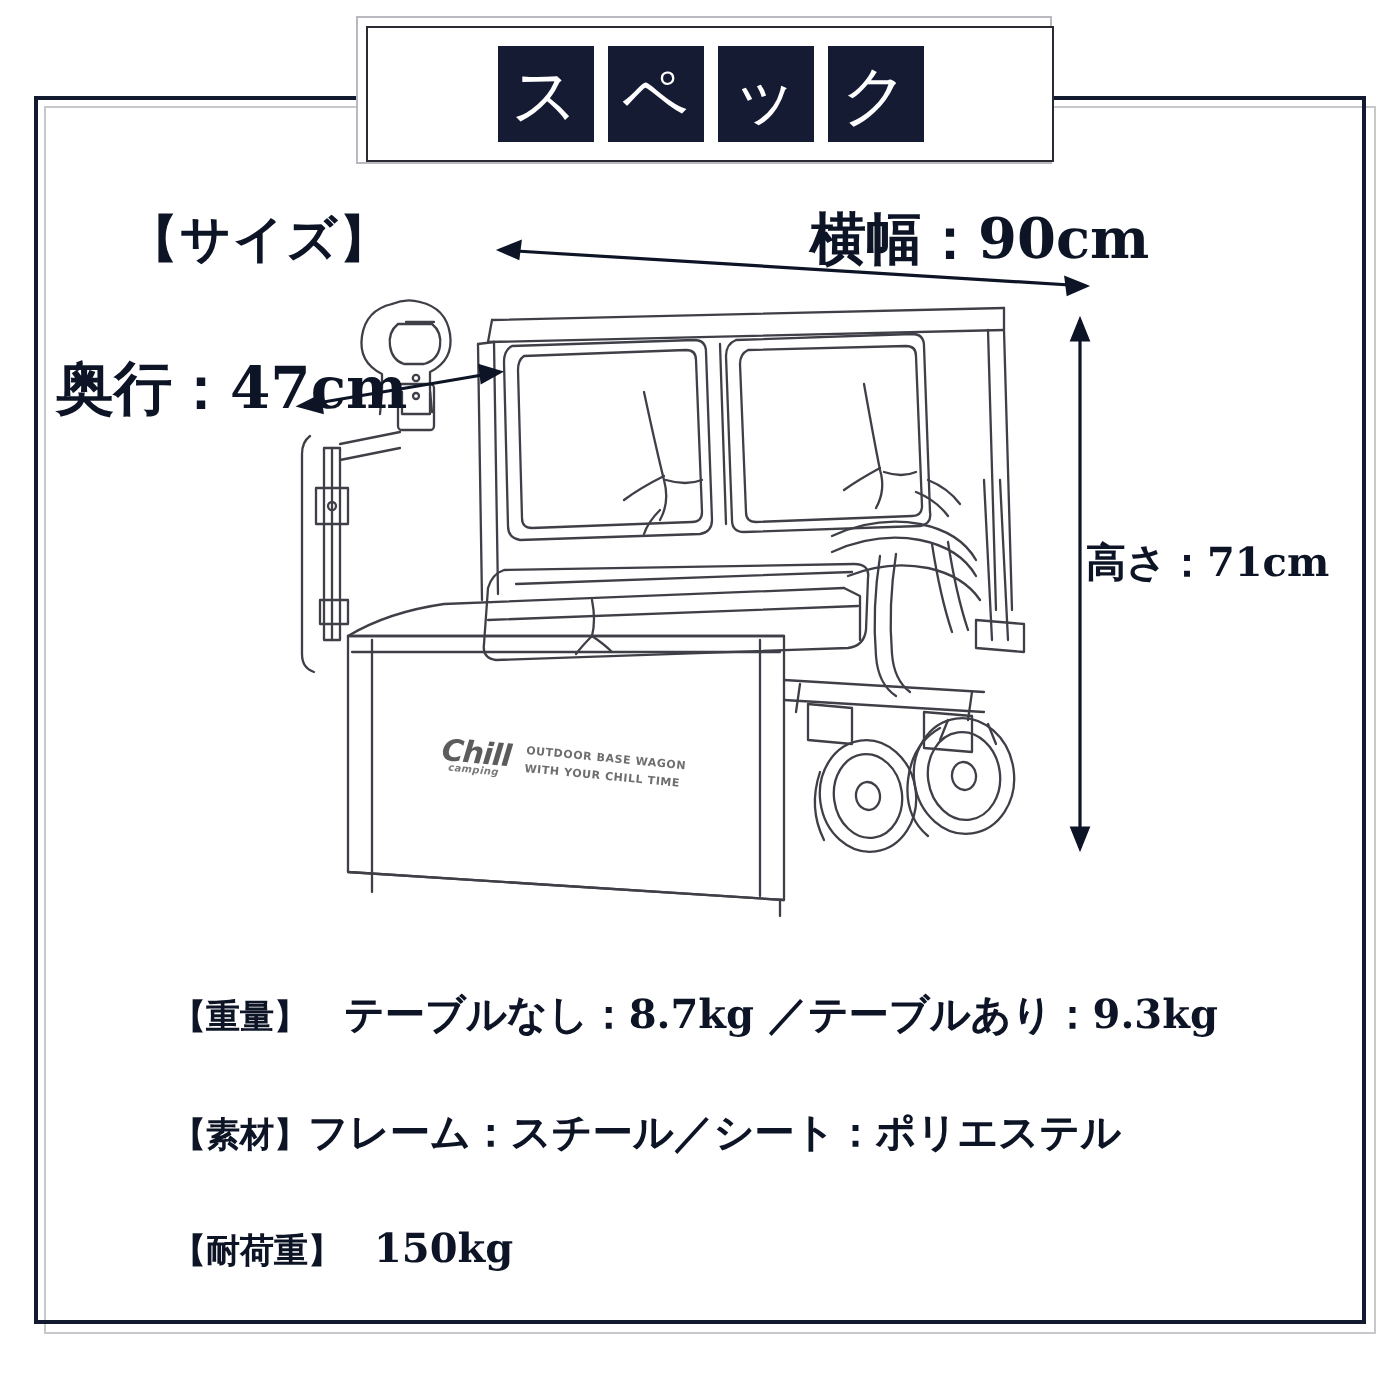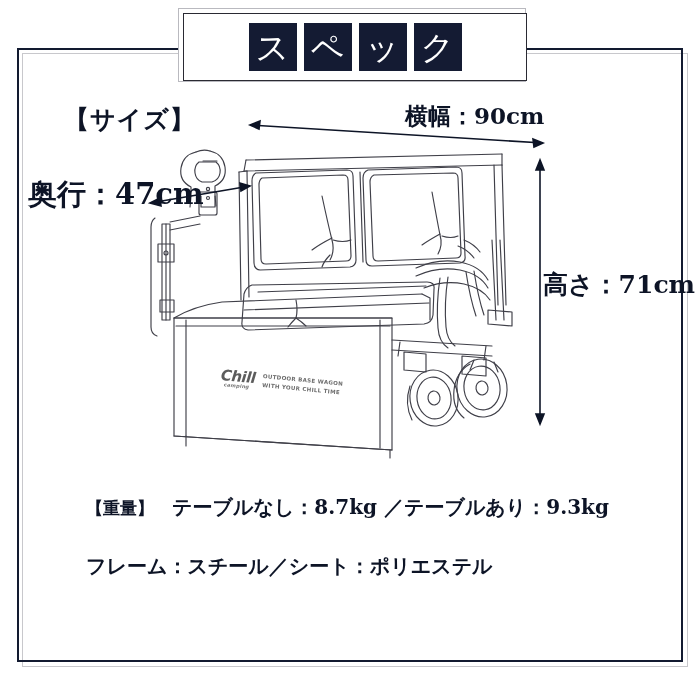--- a/index.html
+++ b/index.html
@@ -101,27 +101,27 @@
   }
   .lbl-depth {
     left: 28px;
     top: 175px;
     font-size: 29px;
     font-weight: 700;
   }
   .lbl-width {
     left: 405px;
     top: 101px;
-    font-size: 23px;
+    font-size: 28px;
     font-weight: 700;
   }
   .lbl-height {
     left: 543px;
     top: 268px;
-    font-size: 25px;
+    font-size: 20px;
     font-weight: 700;
   }
 
   
   .spec-row {
     position: absolute;
     display: flex;
     align-items: baseline;
     white-space: nowrap;
     color: #0d1426;
@@ -360,16 +360,21 @@
   <div class="lbl lbl-size">【サイズ】</div>
   <div class="lbl lbl-depth">奥行：47cm</div>
   <div class="lbl lbl-width">横幅：90cm</div>
   <div class="lbl lbl-height">高さ：71cm</div>
 
   <div class="spec-row row-weight">
     <span class="spec-key">【重量】</span>
     <span class="spec-val">テーブルなし：8.7kg ／テーブルあり：9.3kg</span>
   </div>
   <div class="spec-row row-material">
+    <span class="spec-key">【素材】</span>
     <span class="spec-val">フレーム：スチール／シート：ポリエステル</span>
   </div>
+  <div class="spec-row row-capacity">
+    <span class="spec-key">【耐荷重】</span>
+    <span class="spec-val">150kg</span>
+  </div>
 
 </div>
 
 </body></html>

